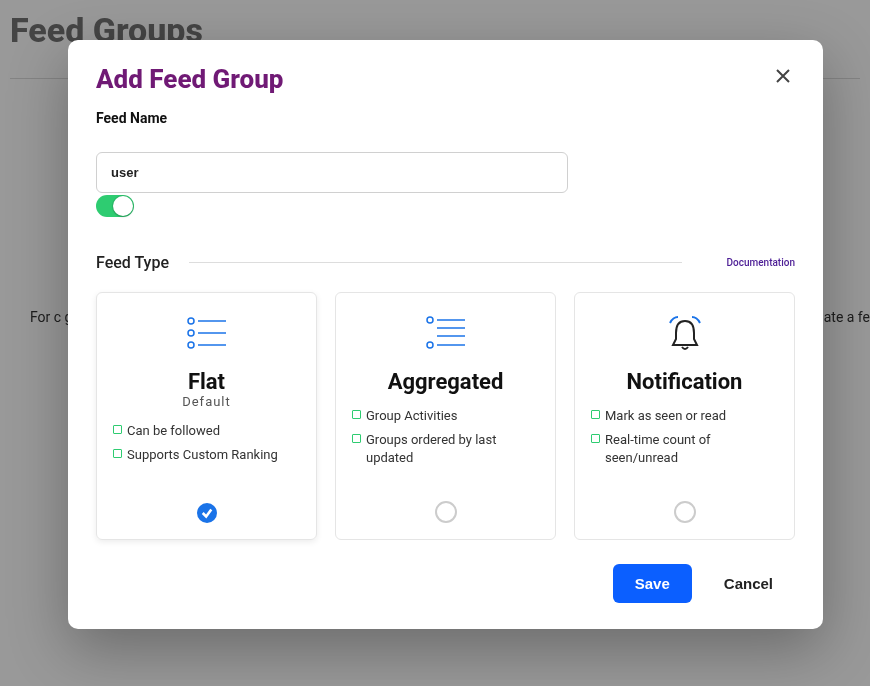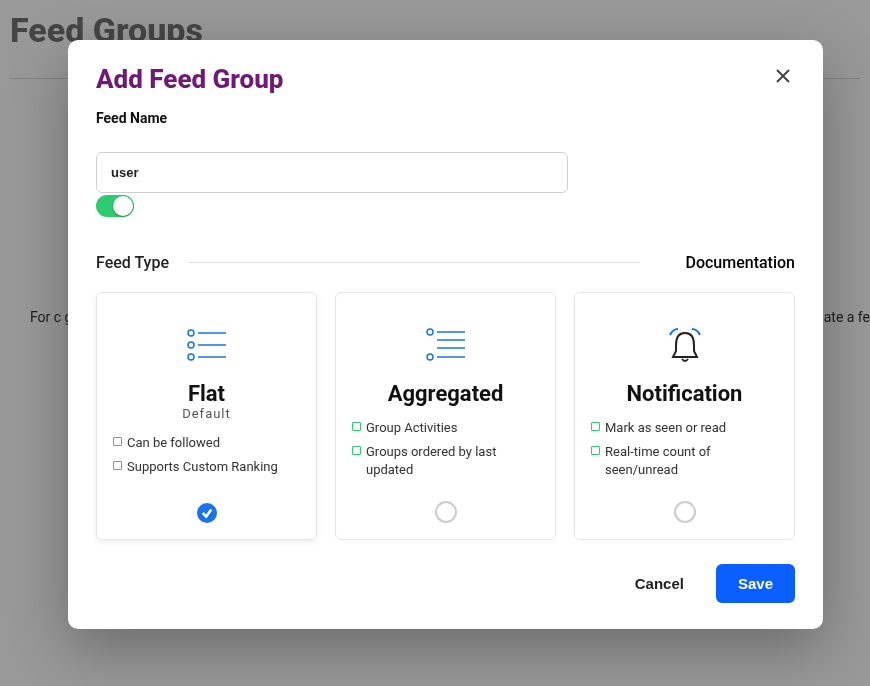--- a/index.html
+++ b/index.html
@@ -113,36 +113,36 @@
       font-size: 16px;
       font-weight: 500;
       color: #222;
     }
     .section-line {
       flex: 1;
       height: 1px;
       background: #ddd;
     }
     .doc-link {
-      color: #000000;
-      font-size: 16px;
+      color: #4c1d95;
+      font-size: 10px;
       font-weight: 500;
       text-decoration: none;
       padding-left: 25px;
     }
     .cards {
       display: flex;
       gap: 18px;
       margin-top: 20px;
     }
     .card {
       flex: 1;
       border: 1px solid #e5e5e5;
       border-radius: 6px;
-      padding: 32px 16px 16px 16px;
+      padding: 20px 16px 16px 16px;
       display: flex;
       flex-direction: column;
       align-items: center;
       min-height: 248px;
       position: relative;
     }
     .card.selected {
       box-shadow: 0 2px 6px rgba(0,0,0,0.08);
     }
     .card-icon {
@@ -324,16 +324,16 @@
       <div class="card-title">Notification</div>
       <ul class="features">
         <li>Mark as seen or read</li>
         <li>Real-time count of seen/unread</li>
       </ul>
       <div class="radio-empty"></div>
     </div>
   </div>
 
   <div class="modal-footer">
+    <button class="btn btn-save">Save</button>
     <button class="btn btn-cancel">Cancel</button>
-    <button class="btn btn-save">Save</button>
   </div>
 </div>
 
 </body></html>

